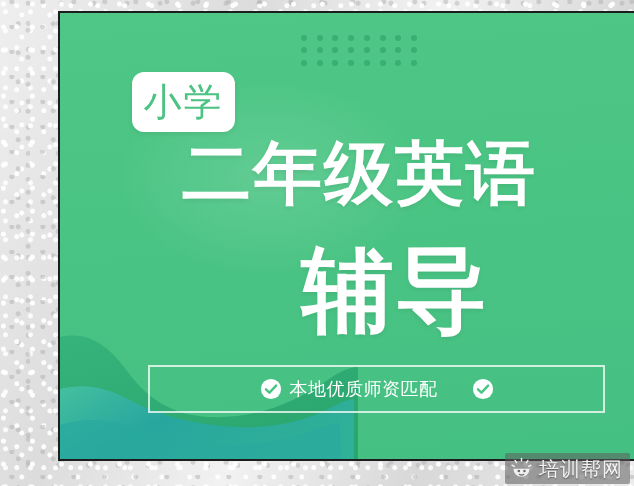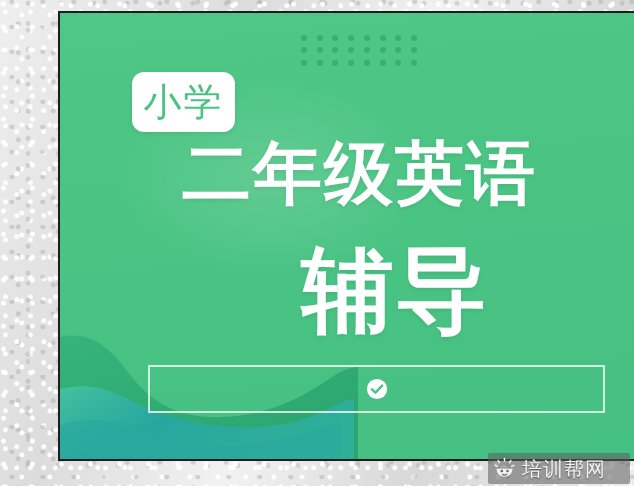--- a/index.html
+++ b/index.html
@@ -157,21 +157,21 @@
     height: 130px;
     pointer-events: none;
   }
 
   
   #watermark {
     position: absolute;
     right: 4px;
     bottom: 2px;
     height: 31px;
-    padding: 0 24px 0 5px;
+    padding: 0 7px 0 5px;
     display: flex;
     align-items: center;
     gap: 6px;
     background: rgba(92,92,92,0.55);
     border-radius: 2px;
   }
   #watermark .wm-text {
     color: #f2f2f2;
     font-size: 20px;
     letter-spacing: 1px;
@@ -240,20 +240,27 @@
     <path d="M0,60 C26,54 46,58 72,72 C104,88 138,96 176,98 C214,100 246,92 270,80 C282,74 290,70 296,70 L296,130 L0,130 Z" fill="url(#gradTeal)" opacity="0.95"></path>
     <path d="M0,96 C34,86 64,92 96,104 C126,114 156,118 186,116 C214,114 238,108 258,100 C268,96 276,94 282,94 L282,130 L0,130 Z" fill="#2aa99e" opacity="0.75"></path>
   </svg>
 
   <div id="features">
     <div class="feature">
       <svg class="check-icon" viewBox="0 0 24 24">
         <circle cx="12" cy="12" r="11" fill="#ffffff"></circle>
         <path d="M6.5 12.4 L10.3 16 L17.6 8.3" fill="none" stroke="#4ac483" stroke-width="2.6" stroke-linecap="round" stroke-linejoin="round"></path>
       </svg>
+      <span class="label">本地优质师资匹配</span>
+    </div>
+    <div class="feature">
+      <svg class="check-icon" viewBox="0 0 24 24">
+        <circle cx="12" cy="12" r="11" fill="#ffffff"></circle>
+        <path d="M6.5 12.4 L10.3 16 L17.6 8.3" fill="none" stroke="#4ac483" stroke-width="2.6" stroke-linecap="round" stroke-linejoin="round"></path>
+      </svg>
     </div>
   </div>
 
 </div>
 
 <div id="watermark">
   <svg class="sun-icon" viewBox="0 0 24 24">
     <g stroke="#f0f0f0" stroke-width="1.5" stroke-linecap="round">
       <line x1="12" y1="1.5" x2="12" y2="4.2"></line>
       <line x1="5.3" y1="3.6" x2="6.8" y2="5.9"></line>

